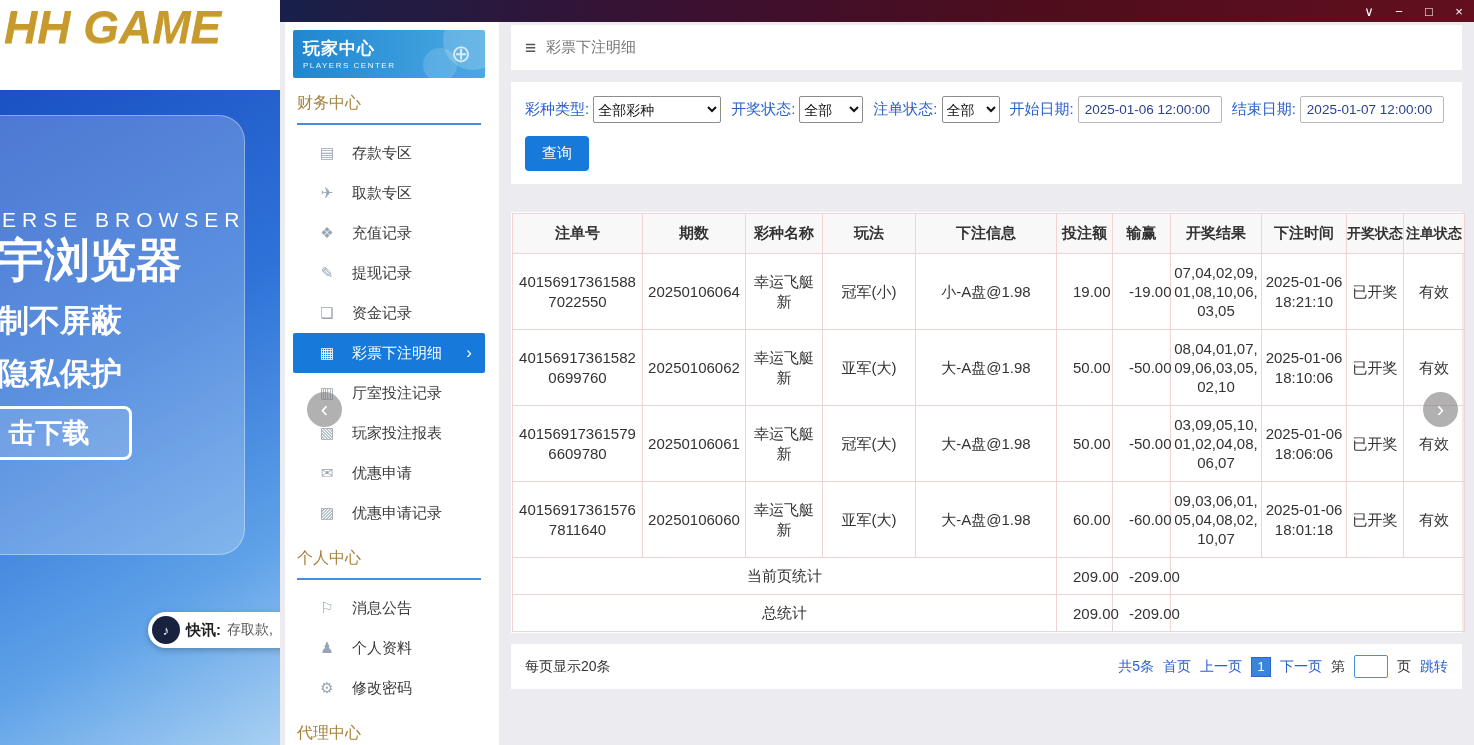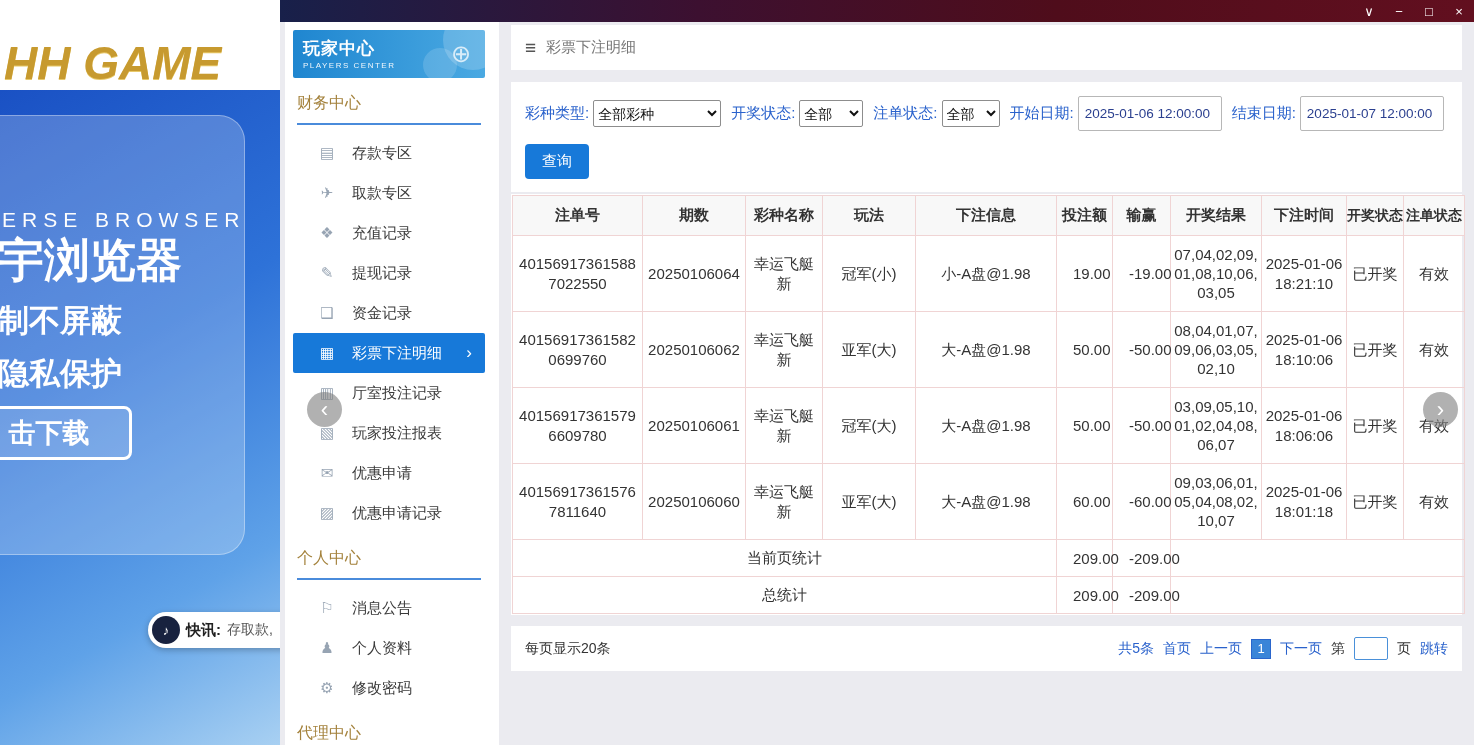--- a/index.html
+++ b/index.html
@@ -1,21 +1,21 @@
 <!DOCTYPE html>
 <html><head>
 <meta charset="utf-8">
 <style>
   *{margin:0;padding:0;box-sizing:border-box}
   html,body{width:1474px;height:745px;overflow:hidden}
   body{font-family:"Liberation Sans","DejaVu Sans",sans-serif;background:#fff;position:relative}
 
   
   .left-panel{position:absolute;left:0;top:0;width:280px;height:745px;overflow:hidden;background:#fff}
-  .logo-area{height:90px;background:#fff;display:flex;align-items:flex-end;padding-left:4px;overflow:hidden}
+  .logo-area{height:90px;background:#fff;display:flex;align-items:flex-start;padding-left:4px;overflow:hidden}
   .logo-text{font-size:46px;font-weight:bold;font-style:italic;color:#c79a2f;letter-spacing:0px;white-space:nowrap;
     text-shadow:0 1px 0 #e8c96a}
   .promo{height:655px;position:relative;color:#fff;
     background:linear-gradient(150deg,#1a51c4 0%,#2e72d8 40%,#5fa2e8 75%,#a8d0f2 100%);overflow:hidden}
   .glass{position:absolute;left:-60px;top:25px;width:305px;height:440px;background:rgba(255,255,255,.22);
     border:1px solid rgba(255,255,255,.35);border-radius:26px}
   .promo-en{position:absolute;left:2px;top:118px;letter-spacing:6px;font-size:21px;color:#fdfdfd;white-space:nowrap}
   .promo-title{position:absolute;left:-2px;top:140px;font-size:46px;font-weight:bold;white-space:nowrap}
   .promo-line1{position:absolute;left:-2px;top:210px;font-size:31px;font-weight:bold;white-space:nowrap}
   .promo-line2{position:absolute;left:-2px;top:263px;font-size:31px;font-weight:bold;white-space:nowrap}
@@ -53,30 +53,30 @@
   .sb-item.active{background:#1779d9;color:#fff;border-radius:2px}
   .sb-item.active .ico{color:#fff}
   .sb-item .chev{position:absolute;right:13px;color:#fff;font-size:17px}
 
   
   .main{flex:1;padding:3px 12px 0 12px;position:relative;overflow:hidden}
   .crumb{height:45px;background:#fff;display:flex;align-items:center;padding:0 14px;color:#6d6d6d;margin-bottom:12px}
   .crumb .burger{font-size:19px;color:#555;margin-right:10px;cursor:pointer}
   .crumb .ptitle{font-size:15px;color:#777}
 
-  .filter-card{background:#fff;padding:14px 14px 13px 14px;margin-bottom:2px}
+  .filter-card{background:#fff;padding:14px 14px 13px 14px;margin-bottom:28px}
   .filter-row{display:flex;align-items:center;font-size:15px;white-space:nowrap}
   .flabel{color:#2a62cc;margin:0 4px 0 10px}
   .flabel:first-child{margin-left:0}
   select{height:27px;border:1px solid #8d8d8d;border-radius:2px;background:#fff;font-size:14px;color:#111;
     font-family:inherit}
   .sel-lottery{width:128px}
   .sel-draw{width:64px}
   .sel-bet{width:58px}
-  .date-input{height:35px;width:144px;border:1px solid #b7b7b7;border-radius:2px;color:#2a3f8f;font-size:13.5px;
+  .date-input{height:27px;width:144px;border:1px solid #b7b7b7;border-radius:2px;color:#2a3f8f;font-size:13.5px;
     padding:0 6px;font-family:inherit}
   .query-btn{margin-top:13px;background:#1779d9;color:#fff;border:none;border-radius:4px;padding:8px 17px;
     font-size:15px;cursor:pointer}
 
   .table-card{background:#fff;padding:1px 1px;margin-bottom:11px}
   table{width:100%;border-collapse:collapse;table-layout:fixed}
   th,td{border:1px solid #f0d4d4;text-align:center;font-size:15px;color:#333;padding:3px 2px;word-break:break-all;
     vertical-align:middle}
   th{height:40px;background:#f8f8f8;font-weight:bold}
   th.th-sm{font-size:14px;padding:3px 0}

